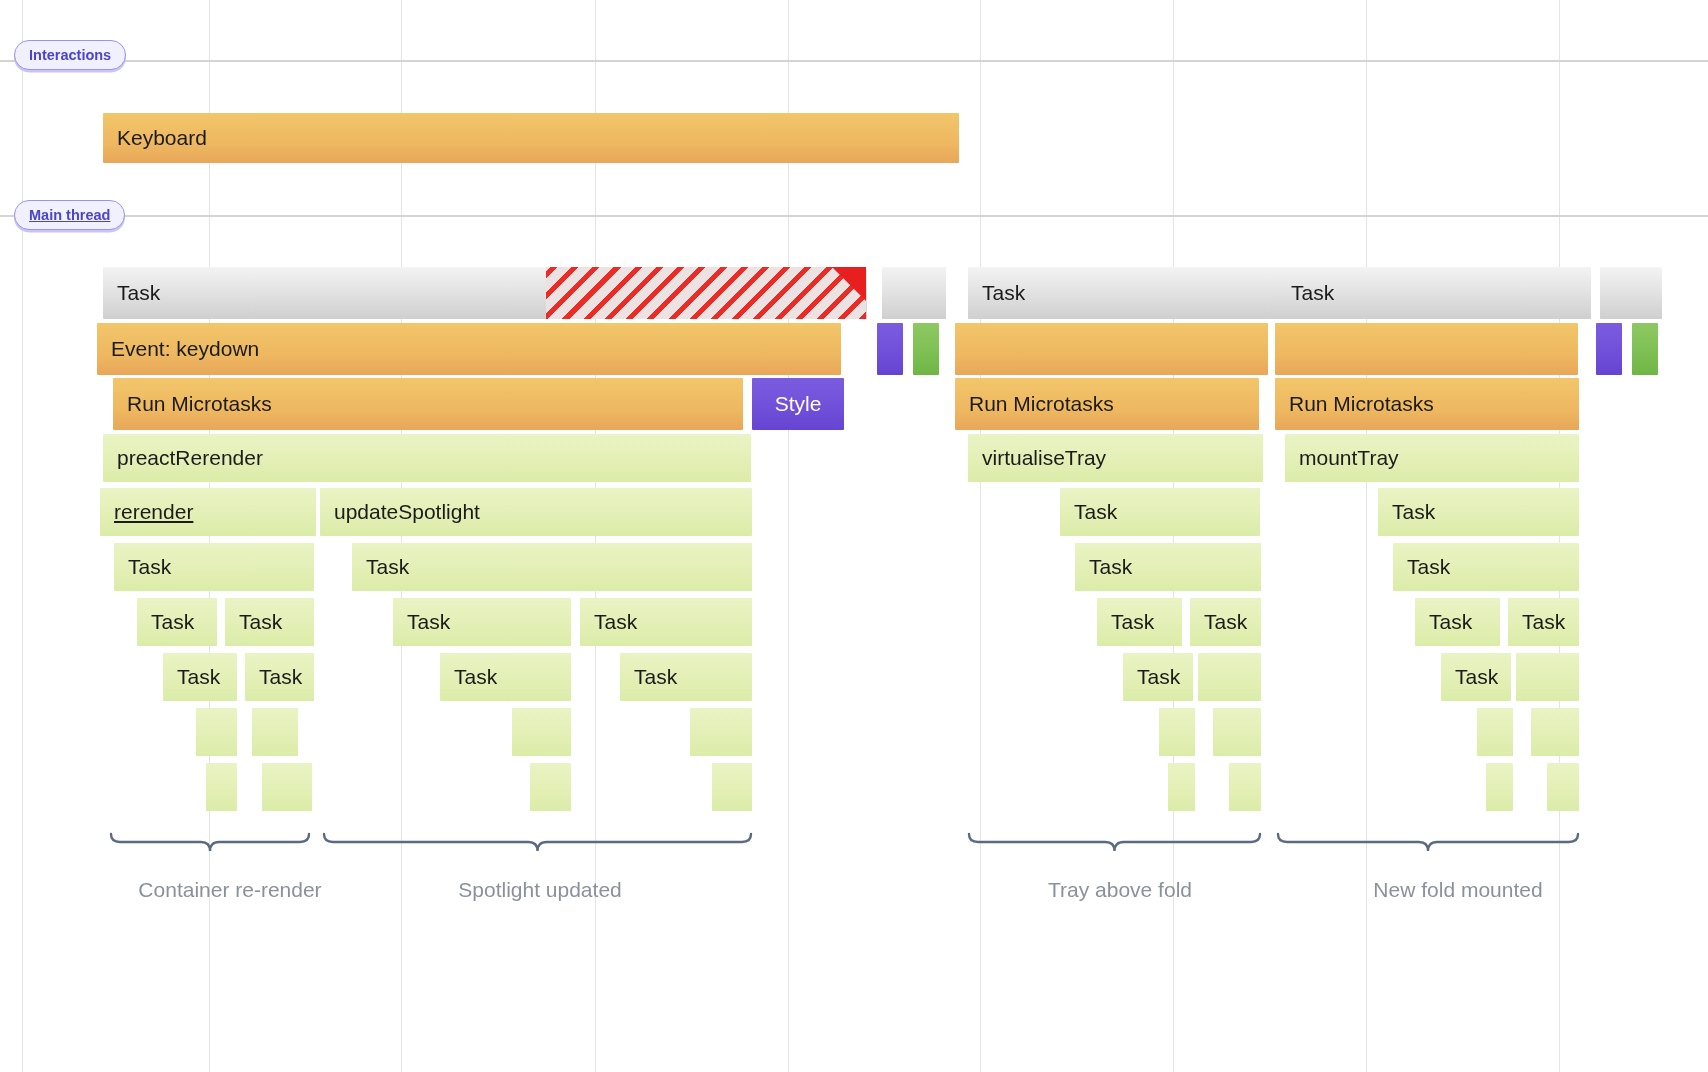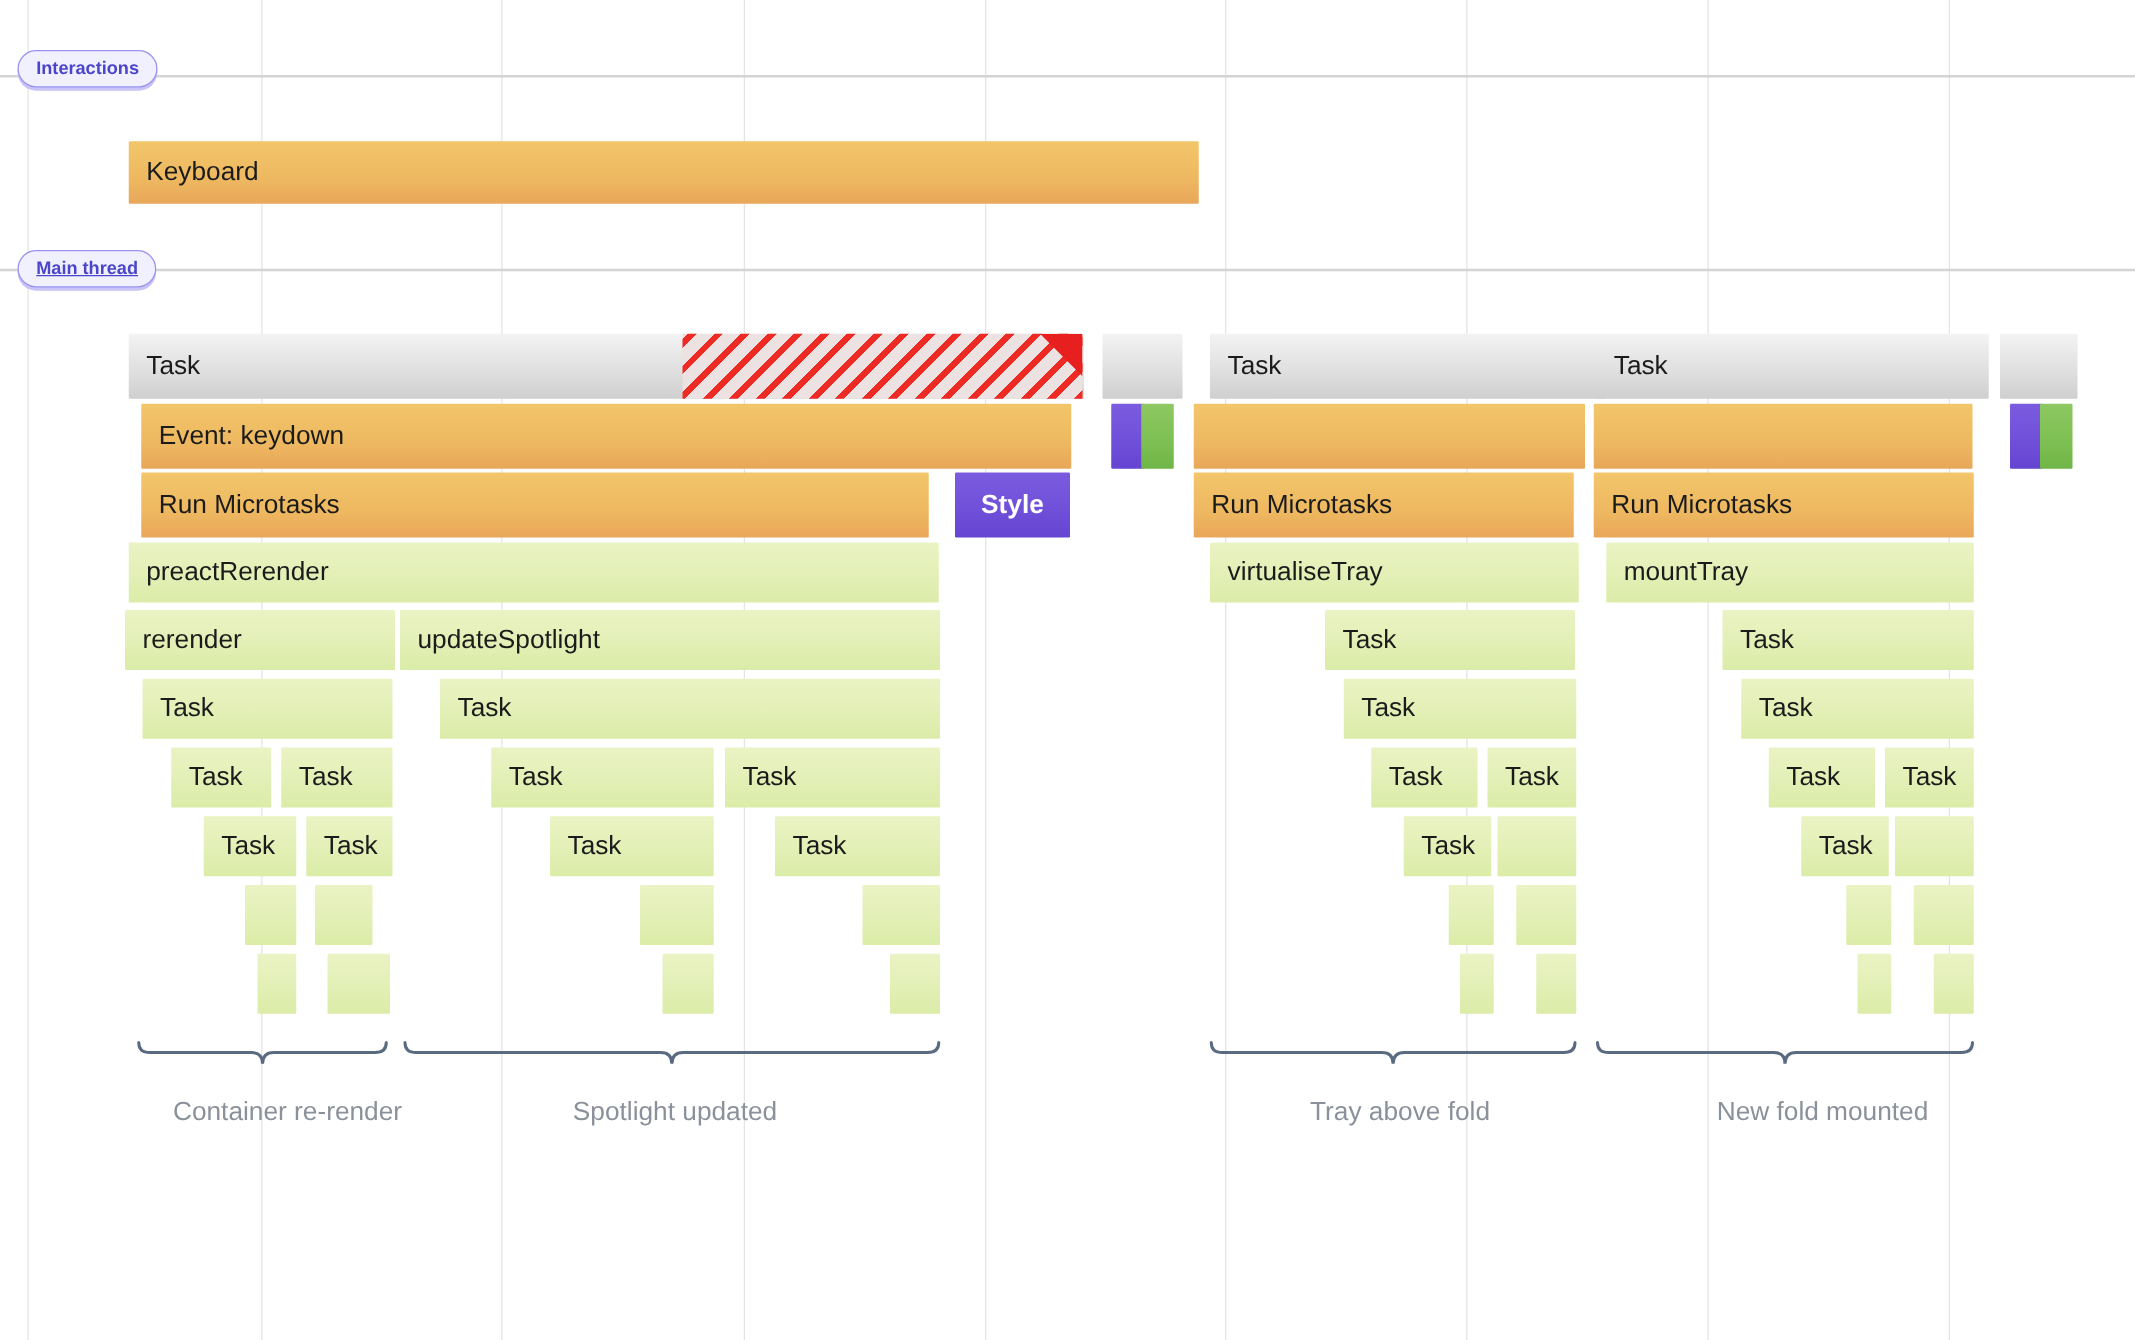--- a/index.html
+++ b/index.html
@@ -39,21 +39,21 @@
     color:#1b1b1b;
     white-space:nowrap;
     overflow:hidden;
     border-radius:1px;
   }
   .blk.gray   { background:linear-gradient(180deg,#f3f3f3 0%,#e0e0e0 55%,#cfcfcf 100%); }
   .blk.orange { background:linear-gradient(180deg,#f2c66a 0%,#eeb860 60%,#e8a75a 100%); }
   .blk.green  { background:linear-gradient(180deg,#eaf3c4 0%,#e2efb4 60%,#dbeca8 100%); }
   .blk.purple {
     background:linear-gradient(180deg,#7b5ce0 0%,#6f4fd8 60%,#6544d2 100%);
-    color:#ffffff; font-weight:700;margin-left:12px;
+    color:#ffffff; font-weight:400;
   }
   .blk.greensq { background:linear-gradient(180deg,#8ec862 0%,#7dbf52 60%,#6fb546 100%); }
   .blk.center { padding-left:0; justify-content:center; }
 
   
   .hatch {
     position:absolute;
     background-color:#ece2e2;
     background-image: repeating-linear-gradient(
       -45deg,
@@ -123,21 +123,21 @@
       <div class="blk gray" style="left: 968px; top: 267px; width: 317px; height: 52px;">
         <span>Task</span>
       </div>
       <div class="blk gray" style="left: 1277px; top: 267px; width: 314px; height: 52px;">
         <span>Task</span>
       </div>
       <div class="blk gray" style="left: 1600px; top: 267px; width: 62px; height: 52px;"></div>
       <div class="hatch" style="left: 546px; top: 267px; width: 320px; height: 52px;">
         <div class="corner"></div>
       </div>
-      <div class="blk orange" style="left: 113px; top: 323px; width: 744px; height: 52px;">
+      <div class="blk orange" style="left: 97px; top: 323px; width: 744px; height: 52px;">
         <span>Event: keydown</span>
       </div>
       <div class="blk purple" style="left: 877px; top: 323px; width: 26px; height: 52px;"></div>
       <div class="blk greensq" style="left: 913px; top: 323px; width: 26px; height: 52px;"></div>
       <div class="blk orange" style="left: 955px; top: 323px; width: 313px; height: 52px;"></div>
       <div class="blk orange" style="left: 1275px; top: 323px; width: 303px; height: 52px;"></div>
       <div class="blk purple" style="left: 1596px; top: 323px; width: 26px; height: 52px;"></div>
       <div class="blk greensq" style="left: 1632px; top: 323px; width: 26px; height: 52px;"></div>
       <div class="blk orange" style="left: 113px; top: 378px; width: 630px; height: 52px;">
         <span>Run Microtasks</span>
@@ -153,21 +153,21 @@
       </div>
       <div class="blk green" style="left: 103px; top: 434px; width: 648px; height: 48px; align-items: center;">
         <span>preactRerender</span>
       </div>
       <div class="blk green" style="left: 968px; top: 434px; width: 295px; height: 48px;">
         <span>virtualiseTray</span>
       </div>
       <div class="blk green" style="left: 1285px; top: 434px; width: 294px; height: 48px;">
         <span>mountTray</span>
       </div>
-      <div class="blk green" style="left: 100px; top: 488px; width: 216px; height: 48px;">
+      <div class="blk green" style="left: 100px; top: 488px; width: 216px; height: 48px; text-decoration: underline;">
         <span>rerender</span>
       </div>
       <div class="blk green" style="left: 320px; top: 488px; width: 432px; height: 48px;">
         <span>updateSpotlight</span>
       </div>
       <div class="blk green" style="left: 1060px; top: 488px; width: 200px; height: 48px;">
         <span>Task</span>
       </div>
       <div class="blk green" style="left: 1378px; top: 488px; width: 201px; height: 48px;">
         <span>Task</span>

